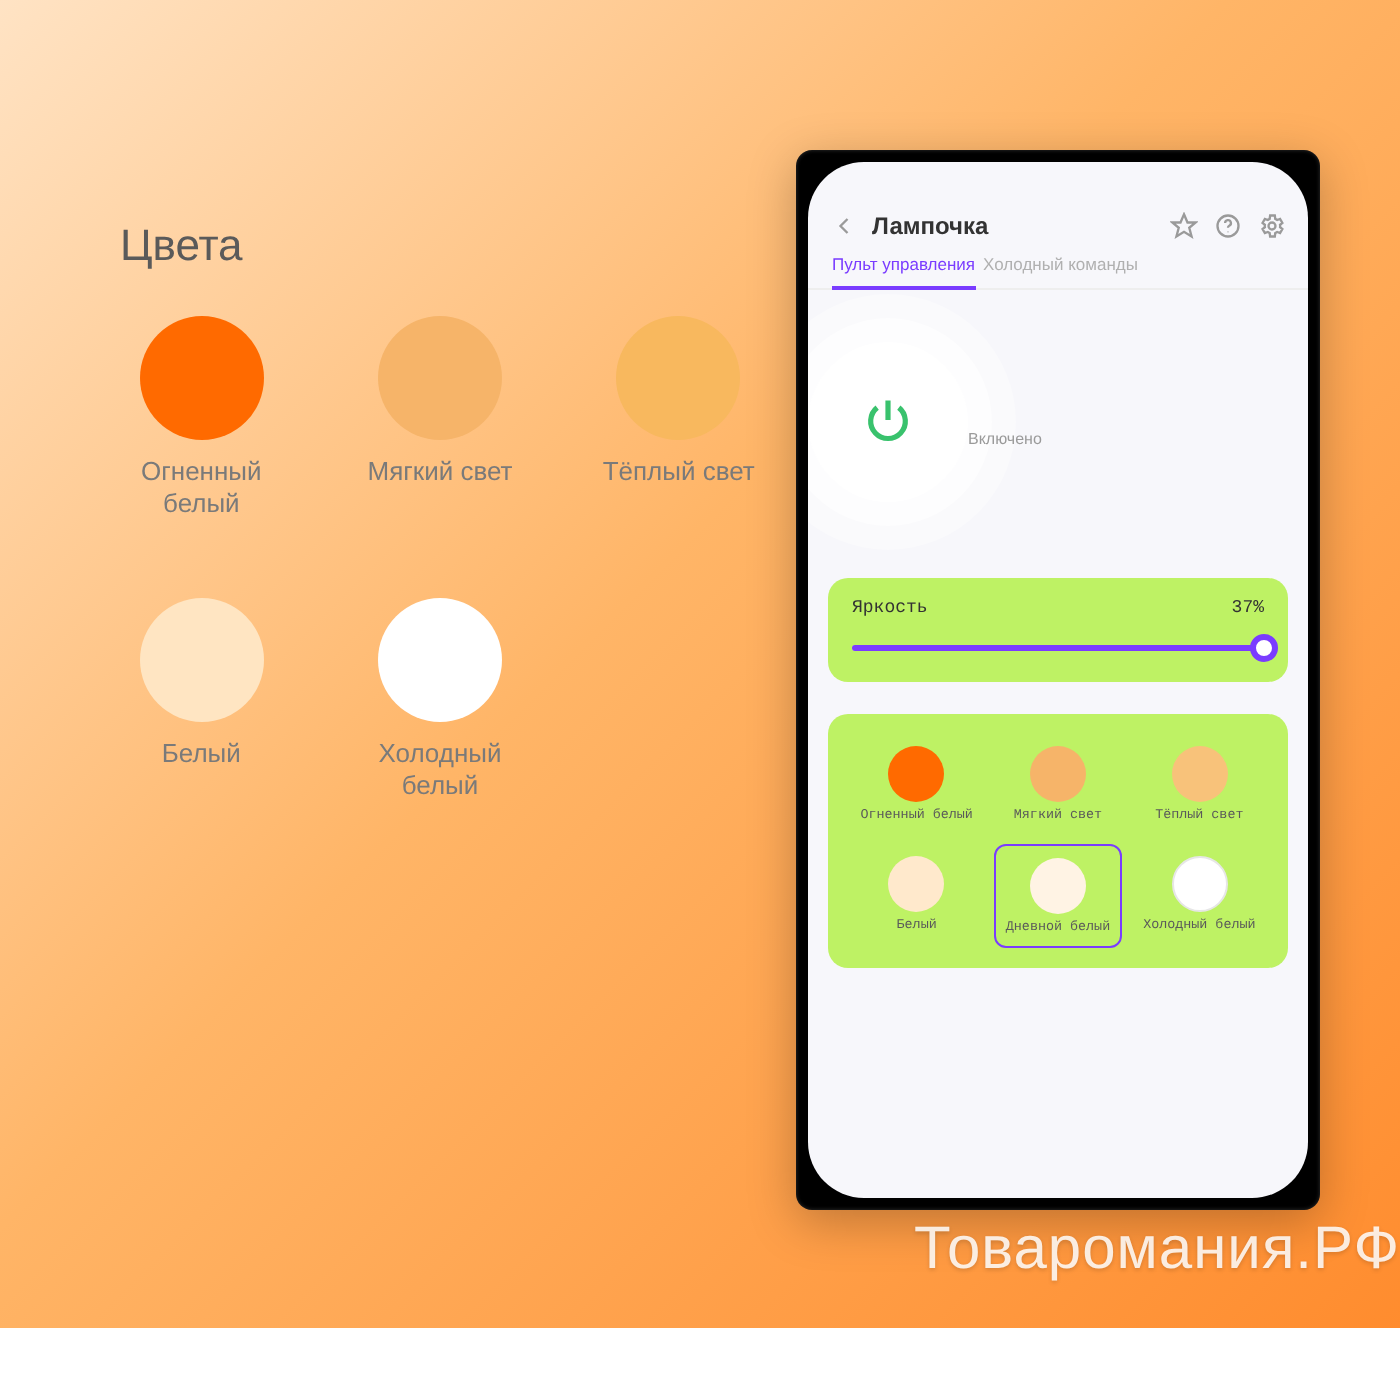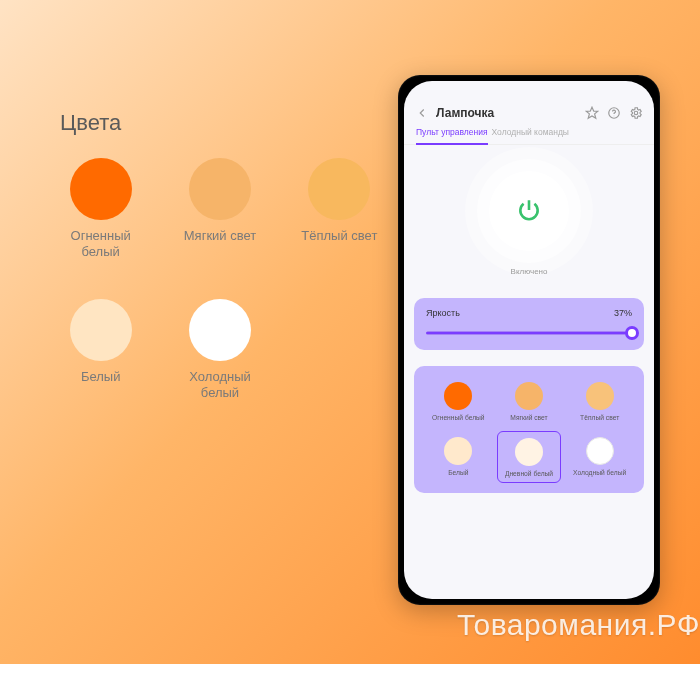--- a/index.html
+++ b/index.html
@@ -49,21 +49,21 @@
     position:absolute;
     right: 40px;
     top: 75px;
     width: 262px;
     height: 530px;
   }
   .phone {
     position:relative;
     width: 100%; height:100%;
     background:#000;
-    border-radius: 22px;
+    border-radius: 8px;
     padding:6px;
     box-shadow: 0 6px 24px rgba(0,0,0,0.25), inset 0 0 2px rgba(255,255,255,0.2);
   }
   .screen {
     width:100%; height:100%;
     background:#f7f7fb;
     border-radius: 28px;
     overflow:hidden;
     display:flex; flex-direction:column;
     font-size: 10px;
@@ -90,38 +90,39 @@
     font-size:8.5px;
     color:#b0b0b0;
     border-bottom:1px solid #eee;
   }
   .tab { padding-bottom:6px; }
   .tab.active { color:#7a3cff; border-bottom:2px solid #7a3cff; margin-bottom:-1px; }
 
   .hero {
     flex: 0 0 auto;
     padding: 26px 0 14px 0;
-    display:flex; flex-direction:column; align-items:center;
+    display:flex; flex-direction:row; align-items:center;
   }
   .power-ring {
     width:80px; height:80px;
     border-radius:50%;
     background:#fff;
     box-shadow: 0 0 0 12px rgba(255,255,255,0.55), 0 0 0 24px rgba(255,255,255,0.35);
     display:flex; align-items:center; justify-content:center;
     margin-bottom:16px;
   }
   .power-ring svg { width:26px; height:26px; stroke:#39c26d; stroke-width:2.4; fill:none; }
   .power-label { font-size:8px; color:#9a9a9a; }
 
   .card {
-    background:#c4b5fd;
+    background:#bef264;
     border-radius:10px;
     margin: 8px 10px;
     padding:10px 12px;
+    font-family:Liberation Mono, monospace;
   }
   .brightness-row { display:flex; justify-content:space-between; align-items:center; font-size:9px; margin-bottom:8px; }
   .slider {
     position:relative; height:14px;
   }
   .slider-track {
     position:absolute; left:0; right:0; top:50%; transform:translateY(-50%);
     height:3px; background:#ddd; border-radius:2px;
   }
   .slider-fill {

